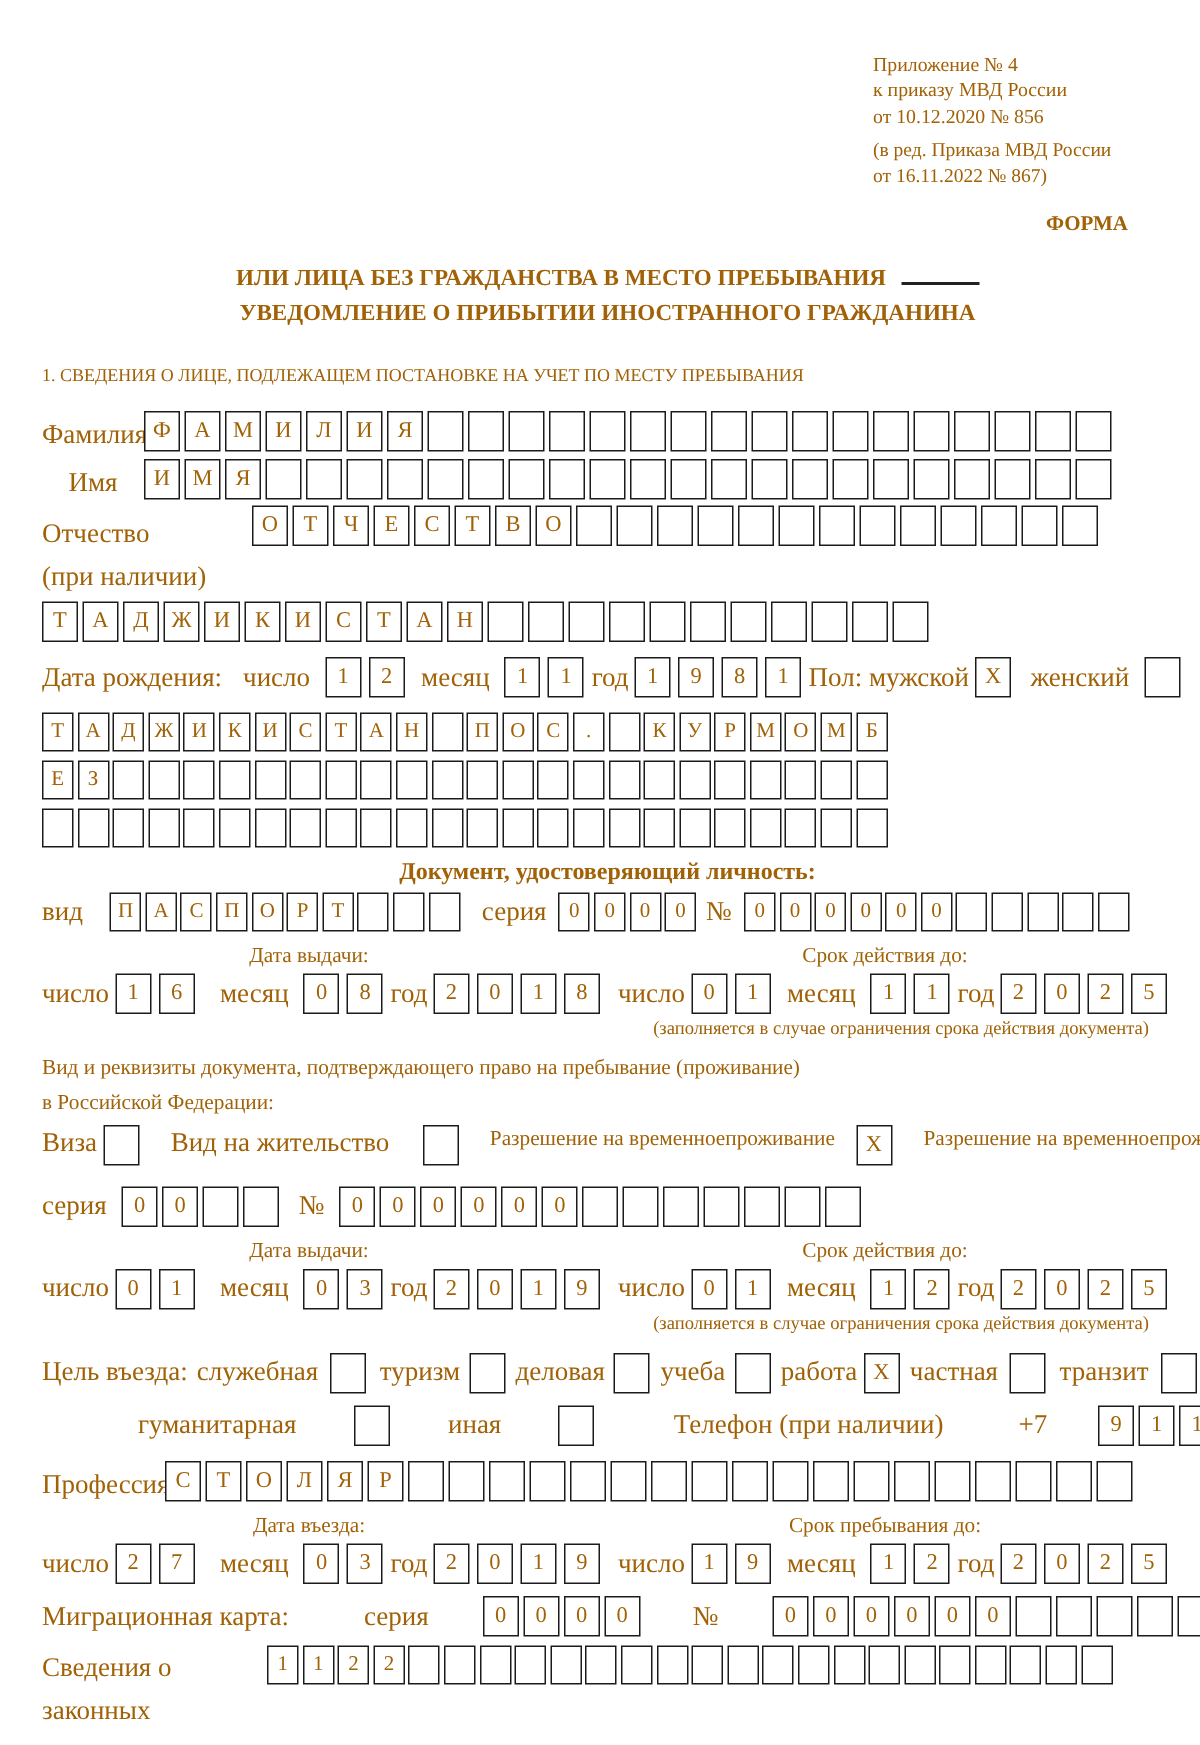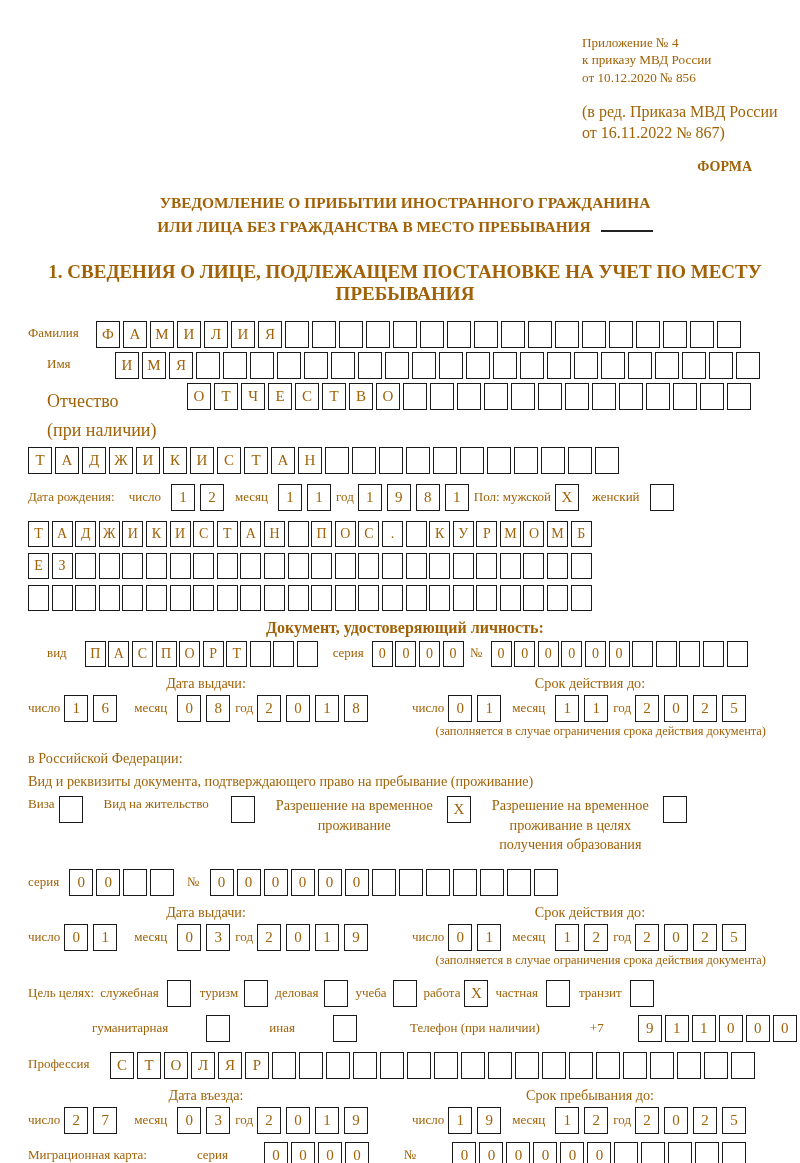--- a/index.html
+++ b/index.html
@@ -4,81 +4,81 @@
 <style>
   html,body{margin:0;padding:0;background:#fff;}
   .page{
     width:800px;height:1163px;box-sizing:border-box;
     padding:34px 18px 14px 28px;
     font-family:"Liberation Serif","DejaVu Serif",serif;
     color:#a16207;background:#fff;overflow:hidden;position:relative;
   }
   
   .annex{margin-left:auto;width:200px;font-size:13.2px;line-height:1.32;}
-  .annex .edition{margin-top:15px;font-size:16px;}
+  .annex .edition{margin-top:5px;font-size:13px;}
   .forma{text-align:right;padding-right:30px;font-weight:bold;font-size:14px;margin-top:16px;}
   .title{text-align:center;font-weight:bold;font-size:15.4px;margin-top:16px;line-height:1.55;}
   .blank{display:inline-block;width:52px;border-bottom:2.2px solid #222;height:0.9em;margin-left:10px;}
-  .sec1{font-weight:bold;font-size:19px;margin-top:22px;text-align:center;}
+  .sec1{font-weight:normal;font-size:12px;margin-top:22px;}
   
   .row{display:flex;align-items:flex-start;}
   .vrow{display:flex;align-items:center;}
-  .lbl{font-size:13px;line-height:1.3;flex:none;}
+  .lbl{font-size:18px;line-height:1.3;flex:none;text-align:center;}
   .lbl-col{flex:none;font-size:18px;line-height:1.6;}
   .cells{display:flex;flex-wrap:nowrap;flex:none;}
   .cell{box-sizing:border-box;flex:none;width:24px;height:27px;border:1.7px solid #1b1b1b;
         margin-right:3px;display:flex;align-items:center;justify-content:center;
         font-size:15px;background:#fff;}
   .cells.sm .cell{width:21px;height:26px;margin-right:2.6px;font-size:14px;}
   .cells.dg .cell{margin-right:5px;}
   .cells-stack{display:flex;flex-direction:column;row-gap:6px;}
   
   .w68{width:68px;padding-top:4px;}
   .w140{width:140px;padding-top:4px;}
   .w117{width:117px;padding-top:4px;}
   .w148{width:148px;}
   .w82{width:82px;padding-top:4px;}
   .w150{width:150px;}
   .ml4{margin-left:4px;} .ml6{margin-left:6px;} .ml8{margin-left:8px;}
   .ml10{margin-left:10px;} .ml12{margin-left:12px;} .ml14{margin-left:14px;}
   .ml18{margin-left:18px;} .ml22{margin-left:22px;}
-  .mt2{margin-top:2px;} .mt4{margin-top:4px;margin-left:19px;} .mt6{margin-top:6px;} .mt8{margin-top:8px;gap:28px;}
+  .mt2{margin-top:2px;} .mt4{margin-top:4px;} .mt6{margin-top:6px;} .mt8{margin-top:8px;gap:28px;}
   .mt10{margin-top:10px;} .mt12{margin-top:12px;} .mt14{margin-top:14px;} .mt16{margin-top:16px;}
   .doc-hdr{font-weight:bold;font-size:16px;text-align:center;margin-top:8px;}
   
   .dates{display:flex;align-items:flex-start;}
   .dcol{width:356px;flex:none;}
   .dcol .hdr{text-align:center;font-size:14.2px;}
   .dgrow{display:flex;align-items:center;margin-top:3px;}
   .dnote{font-size:12.4px;margin-top:2px;text-align:right;padding-right:2px;}
   .plain{font-size:14.2px;line-height:1.65;}
-  .opt{display:flex;flex-direction:column;align-items:center;font-size:14.2px;line-height:1.4;text-align:center;flex:none;}
+  .opt{display:flex;align-items:flex-start;font-size:14.2px;line-height:1.4;text-align:center;flex:none;}
 </style>
 </head>
 <body>
 
 <div class="page">
 
   <div class="annex">
     <div>Приложение № 4</div>
     <div>к приказу МВД России</div>
     <div>от 10.12.2020 № 856</div>
     <div class="edition">
       <div>(в ред. Приказа МВД России</div>
       <div>от 16.11.2022 № 867)</div>
     </div>
   </div>
 
   <div class="forma">ФОРМА</div>
 
   <div class="title">
-    <div>УВЕДОМЛЕНИЕ О ПРИБЫТИИ ИНОСТРАННОГО ГРАЖДАНИНА</div>
     <div>
       <span>ИЛИ ЛИЦА БЕЗ ГРАЖДАНСТВА В МЕСТО ПРЕБЫВАНИЯ</span><span class="blank"></span>
     </div>
+    <div>УВЕДОМЛЕНИЕ О ПРИБЫТИИ ИНОСТРАННОГО ГРАЖДАНИНА</div>
   </div>
 
   <div class="sec1">1. СВЕДЕНИЯ О ЛИЦЕ, ПОДЛЕЖАЩЕМ ПОСТАНОВКЕ НА УЧЕТ ПО МЕСТУ ПРЕБЫВАНИЯ</div>
 
   <div class="row mt16">
     <div class="lbl w68">Фамилия</div>
     <div class="cells">
         <span class="cell">Ф</span>
         <span class="cell">А</span>
         <span class="cell">М</span>
@@ -386,22 +386,22 @@
             <span class="cell">0</span>
             <span class="cell">2</span>
             <span class="cell">5</span>
           </span>
       </div>
       <div class="dnote">(заполняется в случае ограничения срока действия документа)</div>
     </div>
   </div>
 
   <div class="plain mt8">
+    <div>Вид и реквизиты документа, подтверждающего право на пребывание (проживание)</div>
     <div>в Российской Федерации:</div>
-    <div>Вид и реквизиты документа, подтверждающего право на пребывание (проживание)</div>
   </div>
 
   <div class="row mt2">
     <span class="lbl">Виза</span>
     <span class="cells ml4">
         <span class="cell"></span>
       </span>
     <span class="lbl ml18">Вид на жительство</span>
     <span class="cells ml22">
         <span class="cell"></span>
@@ -491,21 +491,21 @@
             <span class="cell">0</span>
             <span class="cell">2</span>
             <span class="cell">5</span>
           </span>
       </div>
       <div class="dnote">(заполняется в случае ограничения срока действия документа)</div>
     </div>
   </div>
 
   <div class="vrow mt12">
-    <span class="lbl">Цель целях:</span>
+    <span class="lbl">Цель въезда:</span>
     <span class="lbl ml6">служебная</span>
     <span class="cells ml8">
         <span class="cell"></span>
       </span>
     <span class="lbl ml6">туризм</span>
     <span class="cells ml6">
         <span class="cell"></span>
       </span>
     <span class="lbl ml4">деловая</span>
     <span class="cells ml6">

